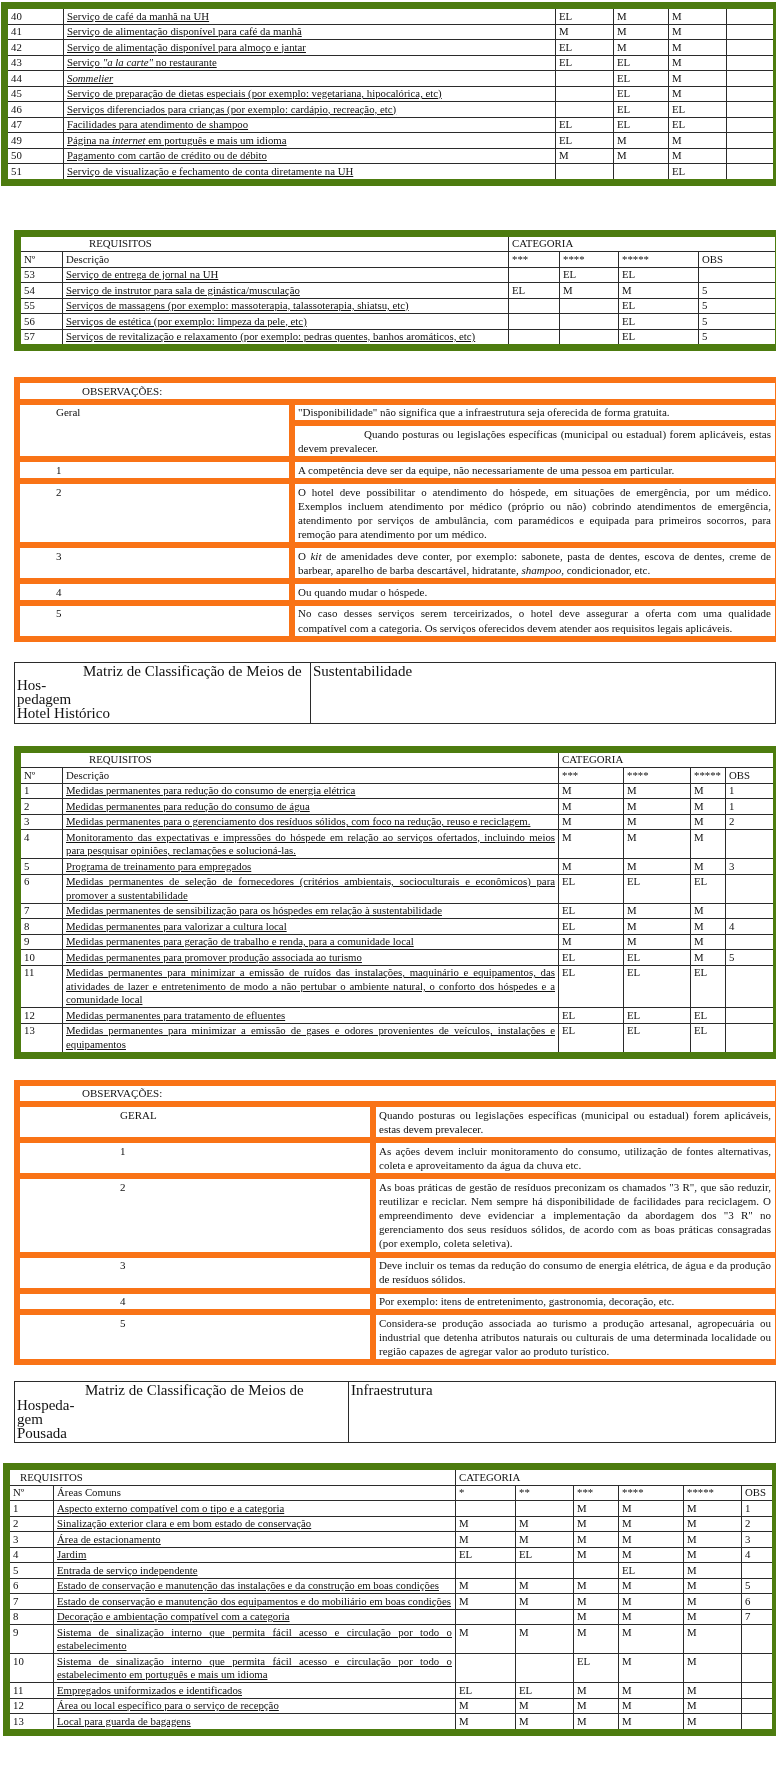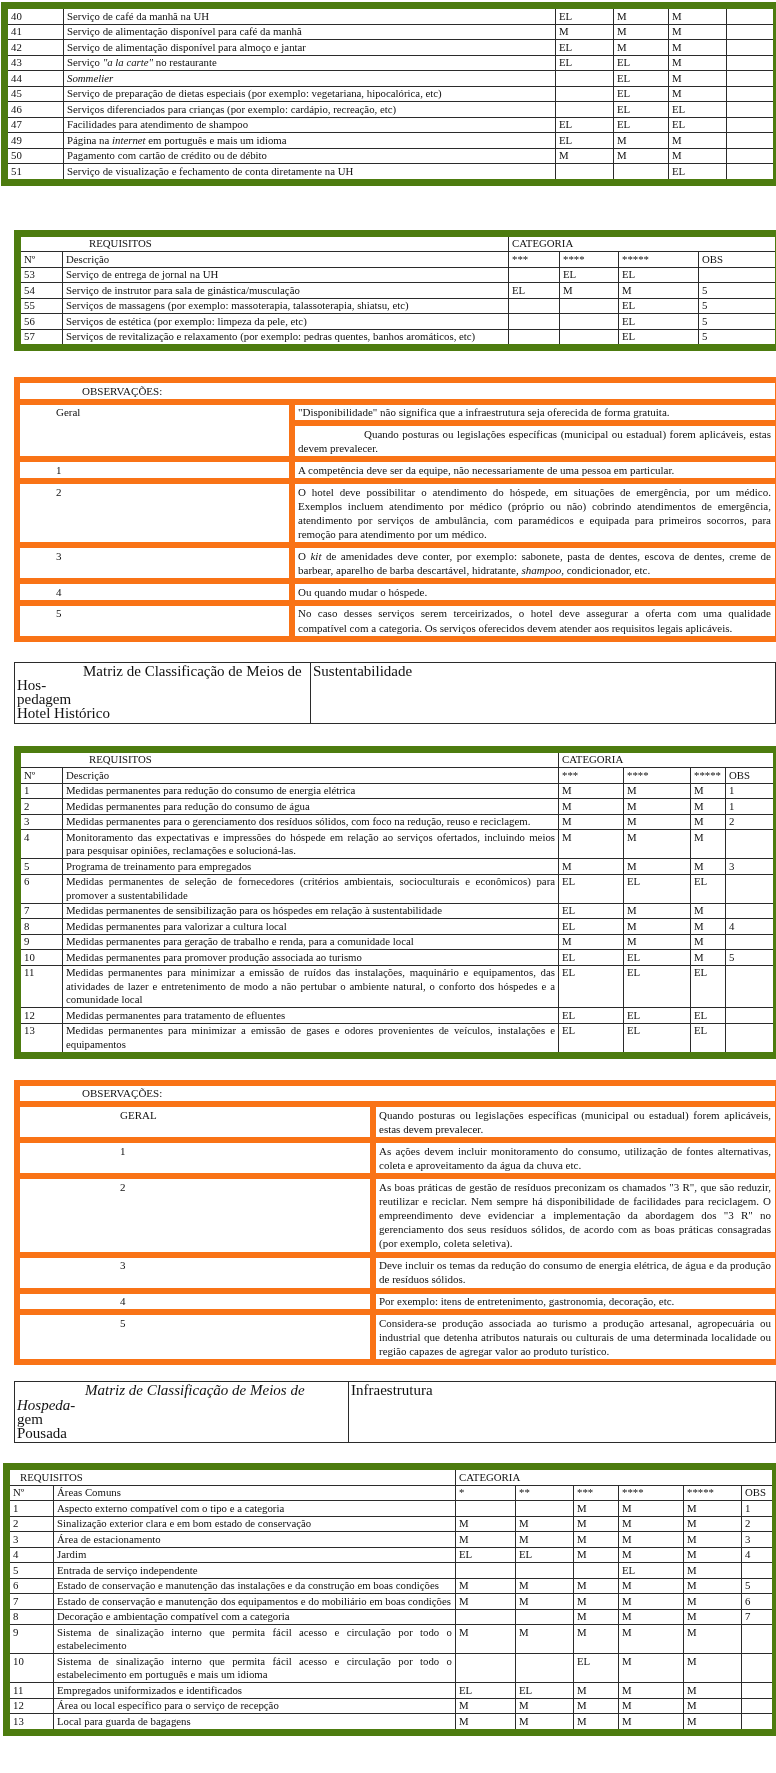--- a/index.html
+++ b/index.html
@@ -13,40 +13,40 @@
   td,th{box-sizing:border-box;overflow:hidden;}
 
   
   table.req{border:7px solid #4d7c0f;}
   .req td,.req th{
     border:1px solid #2b2b2b;
     font-size:10.8px;line-height:13.5px;font-weight:normal;
     text-align:left;vertical-align:top;
     padding:0.5px 3px 0.5px 3px;
   }
-  .req td.d{text-align:justify;}
+  .req td.d{text-align:justify;text-decoration:underline;}
   
   table.obst{border:1px solid #2b2b2b;}
   .obst td{
     border:6px solid #f97316;
     font-size:11px;line-height:14.2px;vertical-align:top;
     padding:0.5px 4px 1px 3px;
   }
   .obst td.obs-text{text-align:justify;}
   .obst td.obs-title{padding-left:62px;}
   .first-indent{text-indent:66px;}
   
   table.matrix{border:1px solid #2b2b2b;}
   .matrix td{
     border:1px solid #2b2b2b;
     font-size:15px;line-height:14.2px;vertical-align:top;
     padding:1px 4px 2px 2px;
   }
   #m1 .m-first{text-indent:66px;}
-  #m2 .m-first{text-indent:68px;font-style:italic;}
+  #m2 .m-first{text-indent:68px;}
 
   #t1{margin:2px 0 44px 1px;width:772px;}
   #t2{margin:0 0 26px 14px;width:761px;}
   #obs1{margin:0 0 20px 14px;width:761px;}
   #m1{margin:0 0 22px 14px;width:761px;}
   #t3{margin:0 0 21px 14px;width:759px;}
   #obs2{margin:0 0 16px 14px;width:761px;}
   #m2{margin:0 0 20px 14px;width:761px;}
   #t4{margin:0 0 0 3px;width:769px;}
 

